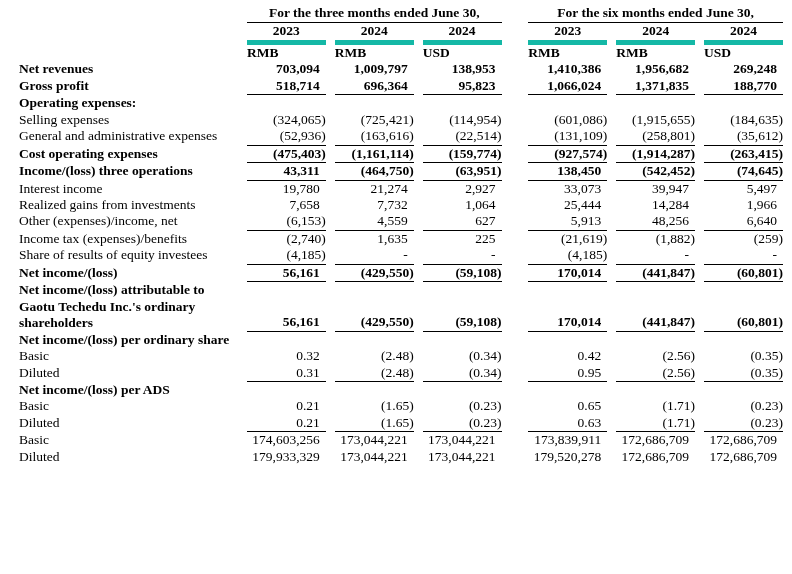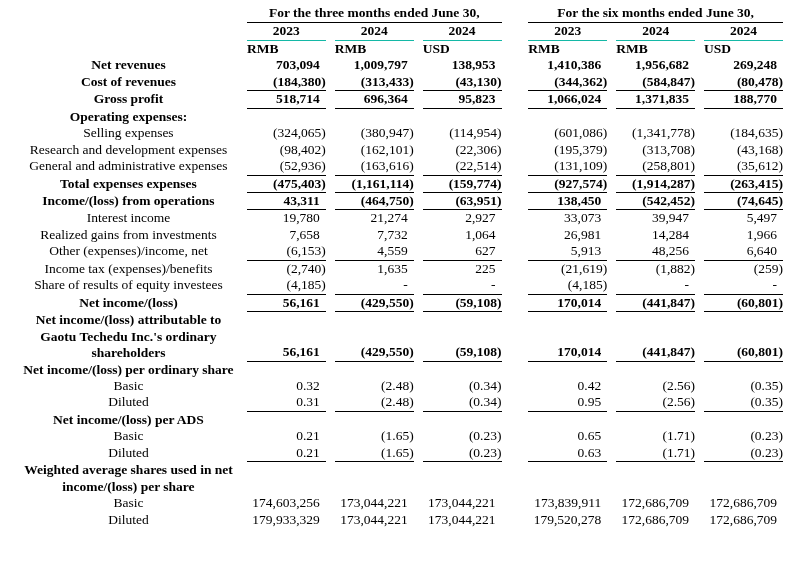--- a/index.html
+++ b/index.html
@@ -17,21 +17,21 @@
     font-size: 13.5px;
   }
   td, th {
     padding: 0;
     line-height: 16.45px;
     font-size: 13.5px;
     vertical-align: bottom;
   }
   td.label {
     width: 224px;
-    text-align: center;
+    text-align: left;
     white-space: pre;
     vertical-align: top;
   }
   td.num {
     width: 76px;
     text-align: right;
     white-space: nowrap;
     vertical-align: bottom;
   }
   td.num.pad { padding-right: 6px; }
@@ -40,21 +40,21 @@
   .ul { border-bottom: 1px solid #000; }
   th.grp {
     font-weight: bold;
     white-space: nowrap;
     border-bottom: 1px solid #000;
     padding-bottom: 1px;
   }
   th.yr {
     font-weight: bold;
     text-align: center;
-    border-bottom: 1px solid #14b8a6;
+    border-bottom: 5px solid #14b8a6;
   }
   th.cur {
     font-weight: bold;
     text-align: left;
   }
 </style>
 </head>
 <body>
 
 <table class="fin">
@@ -91,30 +91,20 @@
         <td class="label bold">Net revenues</td>
         <td class="num bold pad">703,094</td>
         <td class="num bold pad">1,009,797</td>
         <td class="num bold pad">138,953</td>
         <td class="gap"></td>
         <td class="num bold pad">1,410,386</td>
         <td class="num bold pad">1,956,682</td>
         <td class="num bold pad">269,248</td>
       </tr>
       <tr>
-        <td class="label bold">Cost of revenues</td>
-        <td class="num ul bold">(184,380)</td>
-        <td class="num ul bold">(313,433)</td>
-        <td class="num ul bold">(43,130)</td>
-        <td class="gap"></td>
-        <td class="num ul bold">(344,362)</td>
-        <td class="num ul bold">(584,847)</td>
-        <td class="num ul bold">(80,478)</td>
-      </tr>
-      <tr>
         <td class="label bold">Gross profit</td>
         <td class="num ul bold pad">518,714</td>
         <td class="num ul bold pad">696,364</td>
         <td class="num ul bold pad">95,823</td>
         <td class="gap"></td>
         <td class="num ul bold pad">1,066,024</td>
         <td class="num ul bold pad">1,371,835</td>
         <td class="num ul bold pad">188,770</td>
       </tr>
       <tr>
@@ -123,59 +113,49 @@
         <td class="num bold pad"></td>
         <td class="num bold pad"></td>
         <td class="gap"></td>
         <td class="num bold pad"></td>
         <td class="num bold pad"></td>
         <td class="num bold pad"></td>
       </tr>
       <tr>
         <td class="label">Selling expenses</td>
         <td class="num">(324,065)</td>
-        <td class="num">(380,947)</td>
+        <td class="num">(725,421)</td>
         <td class="num">(114,954)</td>
         <td class="gap"></td>
         <td class="num">(601,086)</td>
-        <td class="num">(1,341,778)</td>
+        <td class="num">(1,915,655)</td>
         <td class="num">(184,635)</td>
-      </tr>
-      <tr>
-        <td class="label">Research and development expenses</td>
-        <td class="num">(98,402)</td>
-        <td class="num">(162,101)</td>
-        <td class="num">(22,306)</td>
-        <td class="gap"></td>
-        <td class="num">(195,379)</td>
-        <td class="num">(313,708)</td>
-        <td class="num">(43,168)</td>
       </tr>
       <tr>
         <td class="label">General and administrative expenses</td>
         <td class="num ul">(52,936)</td>
         <td class="num ul">(163,616)</td>
         <td class="num ul">(22,514)</td>
         <td class="gap"></td>
         <td class="num ul">(131,109)</td>
         <td class="num ul">(258,801)</td>
         <td class="num ul">(35,612)</td>
       </tr>
       <tr>
-        <td class="label bold">Total expenses expenses</td>
+        <td class="label bold">Cost operating expenses</td>
         <td class="num ul bold">(475,403)</td>
         <td class="num ul bold">(1,161,114)</td>
         <td class="num ul bold">(159,774)</td>
         <td class="gap"></td>
         <td class="num ul bold">(927,574)</td>
         <td class="num ul bold">(1,914,287)</td>
         <td class="num ul bold">(263,415)</td>
       </tr>
       <tr>
-        <td class="label bold">Income/(loss) from operations</td>
+        <td class="label bold">Income/(loss) three operations</td>
         <td class="num ul bold pad">43,311</td>
         <td class="num ul bold">(464,750)</td>
         <td class="num ul bold">(63,951)</td>
         <td class="gap"></td>
         <td class="num ul bold pad">138,450</td>
         <td class="num ul bold">(542,452)</td>
         <td class="num ul bold">(74,645)</td>
       </tr>
       <tr>
         <td class="label">Interest income</td>
@@ -186,21 +166,21 @@
         <td class="num pad">33,073</td>
         <td class="num pad">39,947</td>
         <td class="num pad">5,497</td>
       </tr>
       <tr>
         <td class="label">Realized gains from investments</td>
         <td class="num pad">7,658</td>
         <td class="num pad">7,732</td>
         <td class="num pad">1,064</td>
         <td class="gap"></td>
-        <td class="num pad">26,981</td>
+        <td class="num pad">25,444</td>
         <td class="num pad">14,284</td>
         <td class="num pad">1,966</td>
       </tr>
       <tr>
         <td class="label">Other (expenses)/income, net</td>
         <td class="num ul">(6,153)</td>
         <td class="num ul pad">4,559</td>
         <td class="num ul pad">627</td>
         <td class="gap"></td>
         <td class="num ul pad">5,913</td>
@@ -303,31 +283,20 @@
         <td class="label">Diluted</td>
         <td class="num ul pad">0.21</td>
         <td class="num ul">(1.65)</td>
         <td class="num ul">(0.23)</td>
         <td class="gap"></td>
         <td class="num ul pad">0.63</td>
         <td class="num ul">(1.71)</td>
         <td class="num ul">(0.23)</td>
       </tr>
       <tr>
-        <td class="label bold">Weighted average shares used in net
-income/(loss) per share</td>
-        <td class="num bold pad"></td>
-        <td class="num bold pad"></td>
-        <td class="num bold pad"></td>
-        <td class="gap"></td>
-        <td class="num bold pad"></td>
-        <td class="num bold pad"></td>
-        <td class="num bold pad"></td>
-      </tr>
-      <tr>
         <td class="label">Basic</td>
         <td class="num pad">174,603,256</td>
         <td class="num pad">173,044,221</td>
         <td class="num pad">173,044,221</td>
         <td class="gap"></td>
         <td class="num pad">173,839,911</td>
         <td class="num pad">172,686,709</td>
         <td class="num pad">172,686,709</td>
       </tr>
       <tr>

